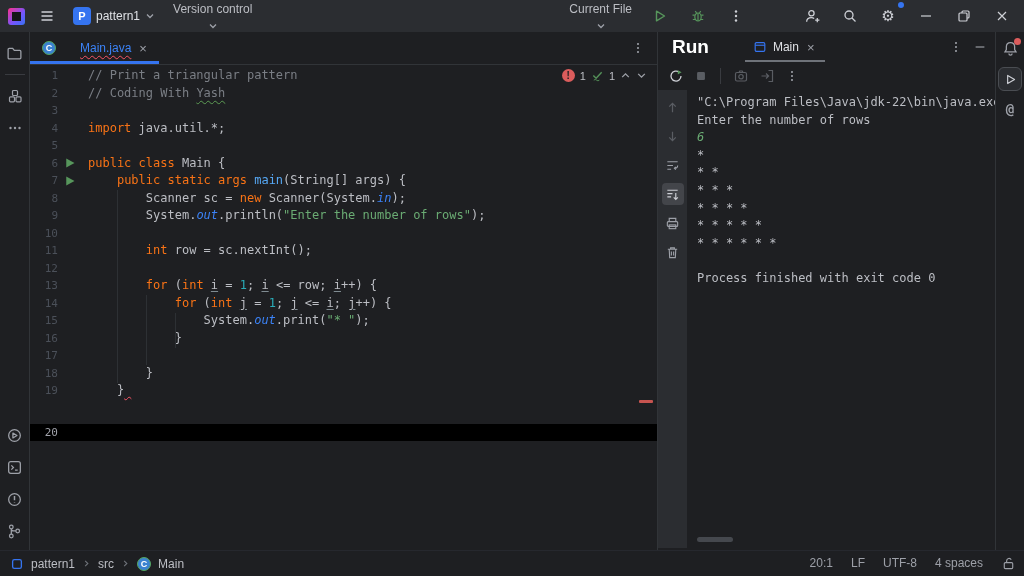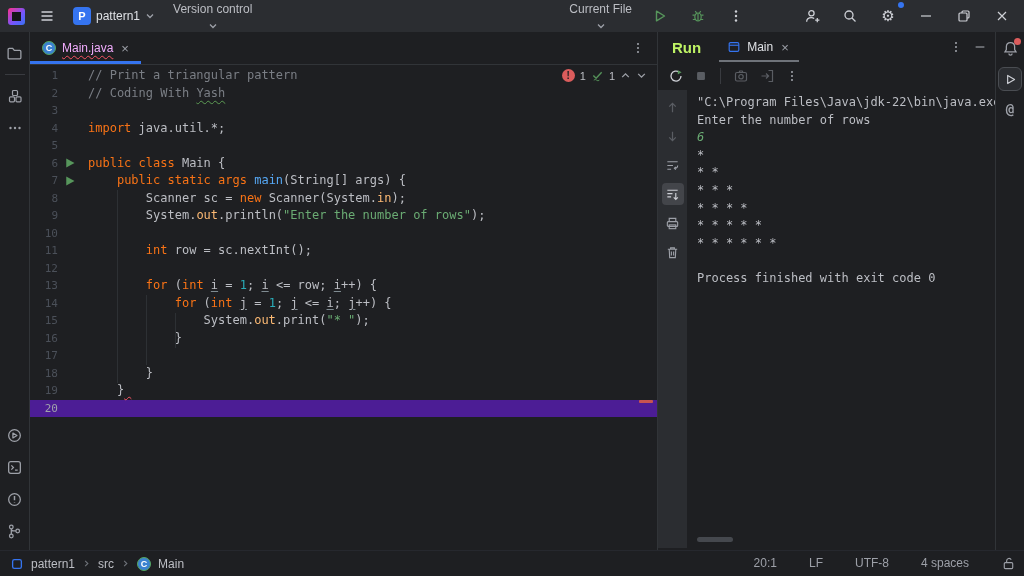--- a/index.html
+++ b/index.html
@@ -27,46 +27,46 @@
                box-sizing:border-box;display:flex;flex-direction:column;align-items:center;padding-top:8px;}
   .stripe-btn{width:26px;height:26px;display:flex;align-items:center;justify-content:center;margin-bottom:6px;border-radius:5px;}
   .stripe-div{width:20px;height:1px;background:#393b40;margin:2px 0 8px 0;}
   .stripe-bottom{margin-top:auto;display:flex;flex-direction:column;align-items:center;}
   
   #editor-pane{left:30px;top:32px;width:627px;height:518px;}
   #tabbar{left:0;top:0;width:627px;height:33px;border-bottom:1px solid #313438;box-sizing:border-box;
           display:flex;align-items:stretch;}
   .etab{display:flex;align-items:center;gap:6px;padding:0 10px 0 12px;position:relative;}
   .etab .underline{position:absolute;left:0;bottom:0;height:3px;width:100%;background:#3574f0;}
-  .etab-title{color:#f0abfc;text-decoration:underline wavy #f75464 1px;text-underline-offset:3px;}
+  .etab-title{color:#3b82f6;text-decoration:underline wavy #f75464 1px;text-underline-offset:3px;margin-left:18px;}
   .tab-close{color:#9da0a8;font-size:13px;padding:0 2px;}
   #tabbar-kebab{margin-left:auto;display:flex;align-items:center;padding:0 12px;}
   #editor{left:0;top:33px;width:627px;height:485px;background:#1e1f22;overflow:hidden;}
   #code-lines{position:absolute;left:0;top:2px;width:627px;font-family:"DejaVu Sans Mono",monospace;font-size:12px;}
   .crow{display:flex;height:17.5px;align-items:center;}
-  .crow.current{background:#4c1d95;}
+  .crow.current{background:#000000;margin-top:24px;}
   .ln{width:28px;text-align:right;color:#4b5059;font-size:11px;flex:none;}
   .crow.current .ln{color:#a1a3ab;}
   .gicon{width:24px;flex:none;display:flex;justify-content:center;}
   .codetext{margin:0 0 0 6px;white-space:pre;font-family:inherit;line-height:17.5px;}
   .tok-cm{color:#7a7e85;} .tok-kw{color:#f97316;} .tok-pl{color:#bcbec4;}
   .tok-me{color:#56a8f5;} .tok-st{color:#6aab73;} .tok-nm{color:#2aacb8;}
-  .tok-fd{color:#fdba74;}
+  .tok-fd{color:#3b82f6;font-style:italic;}
   .tok-ty{color:#7a7e85;text-decoration:underline wavy #5c9c54 1px;text-underline-offset:3px;}
   .tok-uv{color:#bcbec4;text-decoration:underline solid #7f8b91 1px;text-underline-offset:2px;}
   .tok-er{text-decoration:underline wavy #f75464 1px;text-underline-offset:2px;}
   .iguide{position:absolute;width:1px;background:#2d3034;}
   #err-stripe-mark{position:absolute;right:4px;top:335px;width:14px;height:3px;background:#c75450;border-radius:1px;}
   #inspections{position:absolute;right:10px;top:4px;display:flex;align-items:center;gap:5px;font-size:11px;color:#bcbec4;}
   .errball{width:13px;height:13px;border-radius:50%;background:#db5c5c;color:#1e1f22;font-weight:bold;
            font-size:10px;display:flex;align-items:center;justify-content:center;}
   
   #run-pane{left:657px;top:32px;width:338px;height:518px;border-left:1px solid #313438;box-sizing:border-box;background:#1e1f22;}
   #run-header{display:flex;align-items:center;height:30px;padding:0 8px 0 14px;}
-  #run-title{font-weight:bold;color:#bef264;font-size:15px;margin-right:18px;}
+  #run-title{font-weight:bold;color:#ffffff;font-size:19px;margin-right:36px;}
   .rtab{display:flex;align-items:center;gap:6px;position:relative;height:30px;padding:0 8px;color:#dfe1e5;}
   .rtab .runderline{position:absolute;left:0;bottom:0;width:100%;height:2px;background:#6f737a;}
   #run-header-right{margin-left:auto;display:flex;align-items:center;gap:10px;}
   #run-toolbar{display:flex;align-items:center;height:28px;padding-left:10px;gap:10px;}
   .vdiv{width:1px;height:16px;background:#393b40;margin:0 2px;}
   #console-wrap{position:relative;height:458px;}
   #console-gutter{position:absolute;left:0;top:0;width:29px;height:458px;background:#2b2d31;
                   display:flex;flex-direction:column;align-items:center;padding-top:6px;box-sizing:border-box;gap:7px;}
   .cg-btn{width:22px;height:22px;display:flex;align-items:center;justify-content:center;border-radius:4px;}
   .cg-btn.sel{background:#43454a;}
@@ -81,21 +81,21 @@
   .bellwrap{position:relative;margin-bottom:10px;}
   .reddot{position:absolute;right:-2px;top:-2px;width:7px;height:7px;border-radius:50%;background:#db5c5c;}
   .playbox{width:24px;height:24px;border-radius:6px;background:#2b2d31;border:1px solid #4a4d52;
            display:flex;align-items:center;justify-content:center;margin-bottom:10px;box-sizing:border-box;}
   .coil{color:#9da0a8;font-size:14px;font-weight:bold;font-family:"DejaVu Sans Mono",monospace;}
   
   #statusbar{left:0;top:550px;width:1024px;height:26px;border-top:1px solid #26282e;box-sizing:border-box;
              display:flex;align-items:center;padding:0 8px 0 10px;color:#9da0a8;}
   #breadcrumbs{display:flex;align-items:center;gap:7px;}
   .crumb{color:#bcbec4;}
-  #status-right{margin-left:auto;display:flex;align-items:center;gap:32px;}
+  #status-right{margin-left:auto;display:flex;align-items:center;gap:18px;}
   .jclass{width:14px;height:14px;border-radius:50%;background:#3b82d0;color:#fff;font-size:9px;font-weight:bold;
           display:flex;align-items:center;justify-content:center;border:1px solid #55a65f;box-sizing:border-box;}
 </style>
 </head>
 <body>
 
 <div id="titlebar" class="abs">
   <span class="logo">
       <span class="logo-inner"></span>
     </span>

